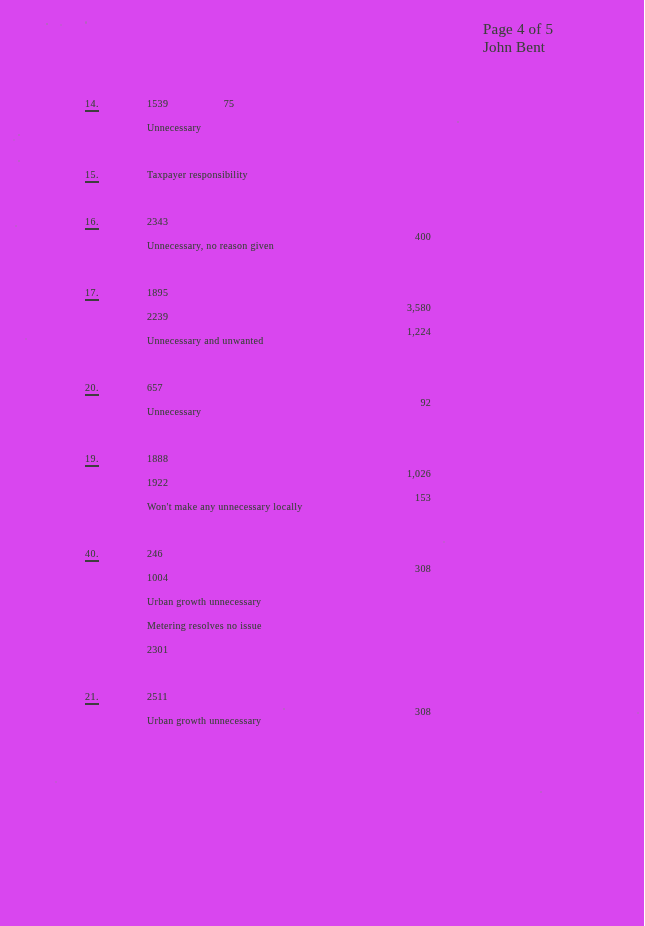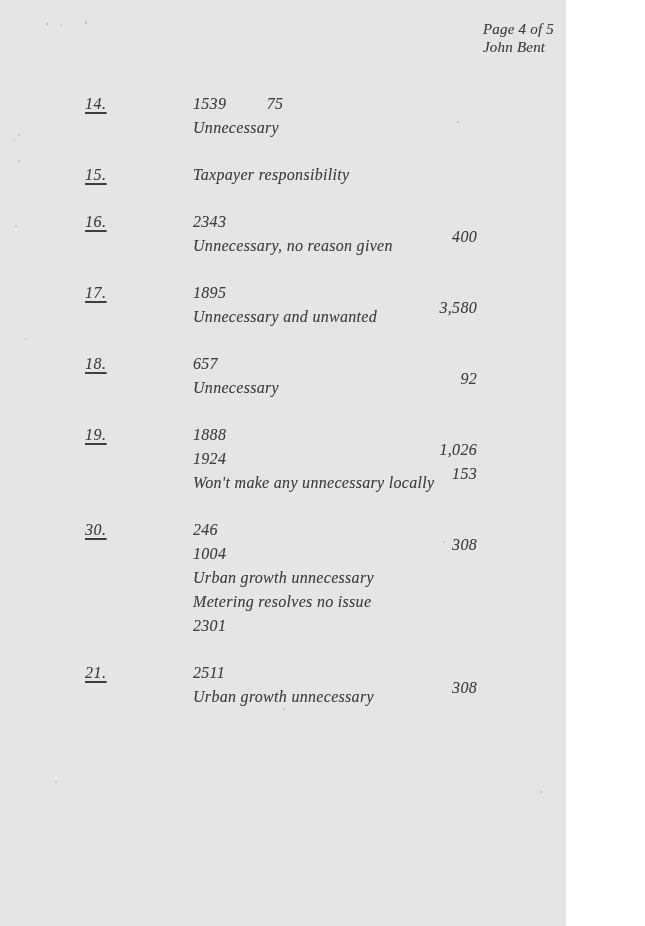--- a/index.html
+++ b/index.html
@@ -1,64 +1,62 @@
 <!DOCTYPE html>
 <html><head>
 <meta charset="utf-8">
 <style>
   html, body { margin: 0; padding: 0; background: #ffffff; }
   .page {
     position: relative;
-    width: 566px;
+    width: 644px;
     height: 926px;
-    background: #e5e5e5;
+    background: #d946ef;
     overflow: hidden;
     font-family: "Liberation Serif", "DejaVu Serif", serif;
     color: #3e3e3e;
     text-shadow: 0 0 0.5px rgba(90,90,90,0.45);
-    font-style: italic;
   }
   .page-header {
     position: absolute;
     left: 483px;
     top: 21px;
     font-size: 15px;
     line-height: 17.5px;
     letter-spacing: 0.2px;
     white-space: nowrap;
   }
   .items {
     position: absolute;
     left: 0;
     top: 92px;
     width: 645px;
   }
   .item {
     position: relative;
     padding-left: 147px;
     margin-bottom: 23px;
-    font-size: 16px;
+    font-size: 10px;
   }
   .item-no {
     position: absolute;
     left: 85px;
     top: 0;
     line-height: 24px;
     text-decoration: underline;
     text-decoration-thickness: 1.5px;
     text-underline-offset: 3px;
     letter-spacing: 0.5px;
   }
   .row {
     position: relative;
     height: 24px;
     line-height: 24px;
     letter-spacing: 0.3px;
     white-space: nowrap;
-    margin-left: 46px;
   }
   .col-b {
     position: absolute;
     left: 0; top: 0;
     width: 164px;
     text-align: center;
   }
   .col-c {
     position: absolute;
     left: 0; top: 15px;
@@ -131,31 +129,36 @@
 
   <section class="item">
     <span class="item-no">17.</span>
     <div class="rows">
   <div class="row">
     <span class="col-a">1895</span>
     <span class="col-b"></span>
     <span class="col-c">3,580</span>
   </div>
 
+  <div class="row">
+    <span class="col-a">2239</span>
+    <span class="col-b"></span>
+    <span class="col-c">1,224</span>
+  </div>
 
   <div class="row">
     <span class="col-a">Unnecessary and unwanted</span>
     <span class="col-b"></span>
     <span class="col-c"></span>
   </div>
 </div>
   </section>
 
   <section class="item">
-    <span class="item-no">18.</span>
+    <span class="item-no">20.</span>
     <div class="rows">
   <div class="row">
     <span class="col-a">657</span>
     <span class="col-b"></span>
     <span class="col-c">92</span>
   </div>
 
   <div class="row">
     <span class="col-a">Unnecessary</span>
     <span class="col-b"></span>
@@ -167,35 +170,35 @@
   <section class="item">
     <span class="item-no">19.</span>
     <div class="rows">
   <div class="row">
     <span class="col-a">1888</span>
     <span class="col-b"></span>
     <span class="col-c">1,026</span>
   </div>
 
   <div class="row">
-    <span class="col-a">1924</span>
+    <span class="col-a">1922</span>
     <span class="col-b"></span>
     <span class="col-c">153</span>
   </div>
 
   <div class="row">
     <span class="col-a">Won't make any unnecessary locally</span>
     <span class="col-b"></span>
     <span class="col-c"></span>
   </div>
 </div>
   </section>
 
   <section class="item">
-    <span class="item-no">30.</span>
+    <span class="item-no">40.</span>
     <div class="rows">
   <div class="row">
     <span class="col-a">246</span>
     <span class="col-b"></span>
     <span class="col-c">308</span>
   </div>
 
   <div class="row">
     <span class="col-a">1004</span>
     <span class="col-b"></span>

